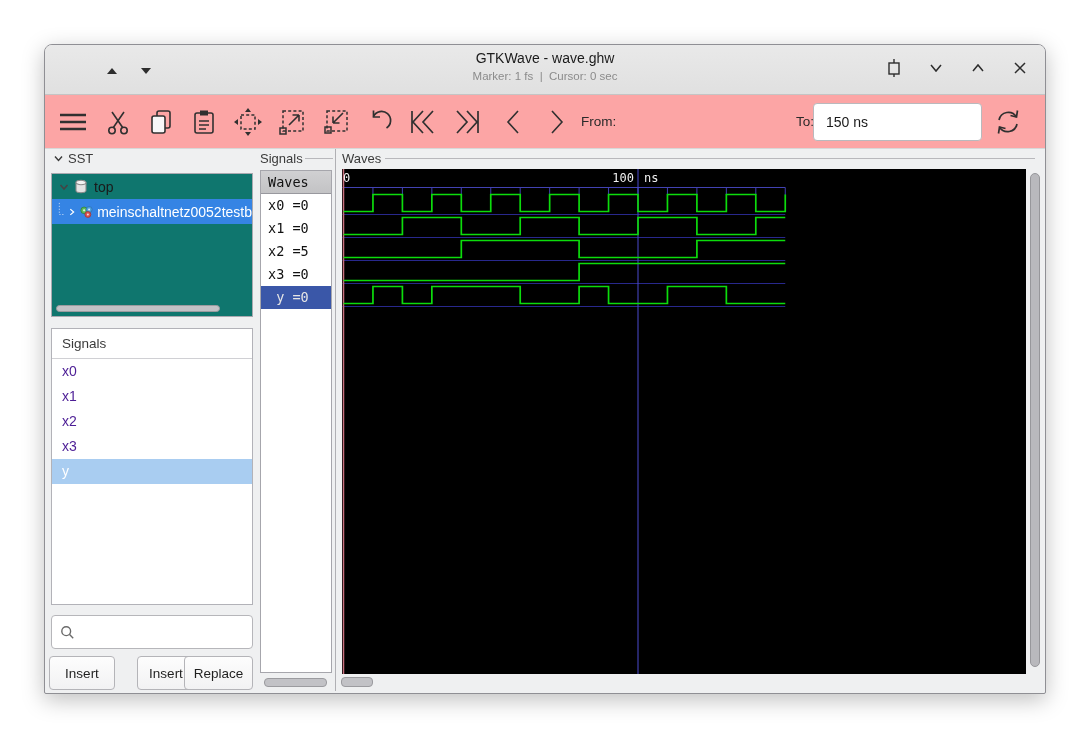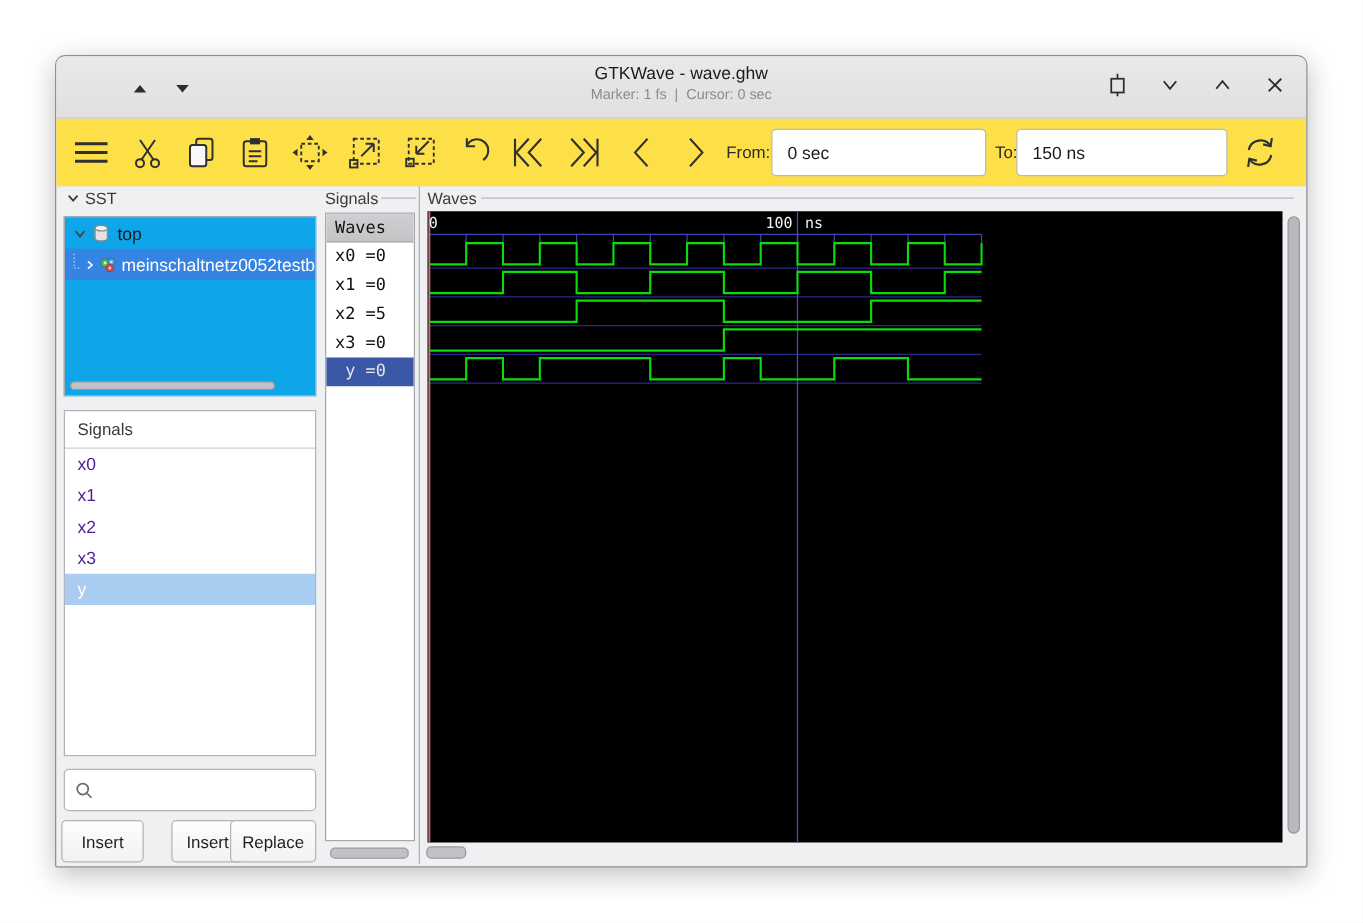--- a/index.html
+++ b/index.html
@@ -13,28 +13,28 @@
   .tri { position:absolute; top:23px; width:0; height:0; border-left:5px solid transparent; border-right:5px solid transparent; cursor:pointer; }
   .tri.up   { left:62px;  border-bottom:6px solid #2d2d2d; }
   .tri.down { left:96px;  border-top:6px solid #2d2d2d; }
   .titles { position:absolute; left:200px; right:200px; top:5px; text-align:center; }
   .wtitle { font-size:14px; color:#1b1b1b; }
   .wsub { font-size:11.5px; color:#8b8b8b; margin-top:4px; }
   .winctl { position:absolute; right:12px; top:10px; display:flex; gap:16px; align-items:center; }
   .winctl .cbtn { width:26px; height:26px; display:flex; align-items:center; justify-content:center; cursor:pointer; }
   
   .toolbar { position:absolute; left:0; top:50px; width:100%; height:54px;
-    background:#fde047; border-bottom:1px solid #d8d8d8; }
+    background:#fca5a5; border-bottom:1px solid #d8d8d8; }
   .tbtn { position:absolute; top:12px; width:30px; height:30px; display:flex; align-items:center; justify-content:center; cursor:pointer; }
   .tlabel { position:absolute; top:19px; font-size:13.5px; color:#2a2a2a; }
   .tinput { position:absolute; top:8px; height:38px; background:#fff; border:1px solid #b9b9bd; border-radius:4px;
     font-size:14px; color:#1a1a1a; padding-left:12px; font-family:"Liberation Sans",sans-serif; }
   
   .sst-head { position:absolute; left:8px; top:106px; display:flex; gap:4px; align-items:center; font-size:13px; color:#3a3a3a; }
-  .tree { position:absolute; left:6px; top:128px; width:202px; height:144px; background:#0ea5e9; border:1px solid #a9a9b0; overflow:hidden; }
+  .tree { position:absolute; left:6px; top:128px; width:202px; height:144px; background:#0f766e; border:1px solid #a9a9b0; overflow:hidden; }
   .trow { height:25px; display:flex; align-items:center; font-size:14px; color:#1a1a1a; white-space:nowrap; overflow:hidden; cursor:pointer; }
   .trow.sel { background:#3584e4; color:#ffffff; }
   .hthumb { position:absolute; background:#c2c2c6; border:1px solid #9b9b9f; border-radius:4px; cursor:pointer; }
   .frame { position:absolute; left:6px; top:283px; width:202px; height:277px; background:#fff; border:1px solid #b2b2b8; }
   .frame-head { height:30px; line-height:30px; padding-left:10px; font-size:13.5px; color:#3a3a3a; border-bottom:1px solid #d0d0d4; }
   .slist-row { height:25px; line-height:25px; padding-left:10px; font-size:14px; color:#4c1d95; cursor:pointer; }
   .slist-row.sel { background:#a9cdf1; color:#ffffff; }
   .search { position:absolute; left:6px; top:570px; width:202px; height:34px; background:#fff; border:1px solid #b6b6ba; border-radius:4px; display:flex; align-items:center; padding-left:8px; }
   .btn { position:absolute; top:611px; height:34px; background:linear-gradient(#fdfdfd,#f2f2f3); border:1px solid #b4b4b8; border-radius:4px;
     font-size:13.5px; color:#1f1f1f; font-family:"Liberation Sans",sans-serif; cursor:pointer; }
@@ -156,21 +156,20 @@
         <svg class="icon" width="26" height="30" viewBox="0 0 26 30">
           <path d="M18 4 L8 15 L18 26" fill="none" stroke="#303030" stroke-width="1.6"></path>
         </svg>
       </span>
     <span class="tbtn" style="left:497px">
         <svg class="icon" width="26" height="30" viewBox="0 0 26 30">
           <path d="M8 4 L18 15 L8 26" fill="none" stroke="#303030" stroke-width="1.6"></path>
         </svg>
       </span>
     <span class="tlabel" style="left:536px">From:</span>
-    <input class="tinput" style="left: 572px; width: 172px;" value="0 sec">
     <span class="tlabel" style="left:751px">To:</span>
     <input class="tinput" style="left: 768px; width: 169px;" value="150 ns">
     <span class="tbtn" style="left:948px">
         <svg class="icon" width="30" height="30" viewBox="0 0 30 30">
           <path d="M6 13 A 9.5 9.5 0 0 1 23.5 10" fill="none" stroke="#303030" stroke-width="1.7"></path>
           <path d="M24.5 3.5 L23.5 10 L17.5 8.5" fill="none" stroke="#303030" stroke-width="1.7"></path>
           <path d="M24 17 A 9.5 9.5 0 0 1 6.5 20" fill="none" stroke="#303030" stroke-width="1.7"></path>
           <path d="M5.5 26.5 L6.5 20 L12.5 21.5" fill="none" stroke="#303030" stroke-width="1.7"></path>
         </svg>
       </span>

